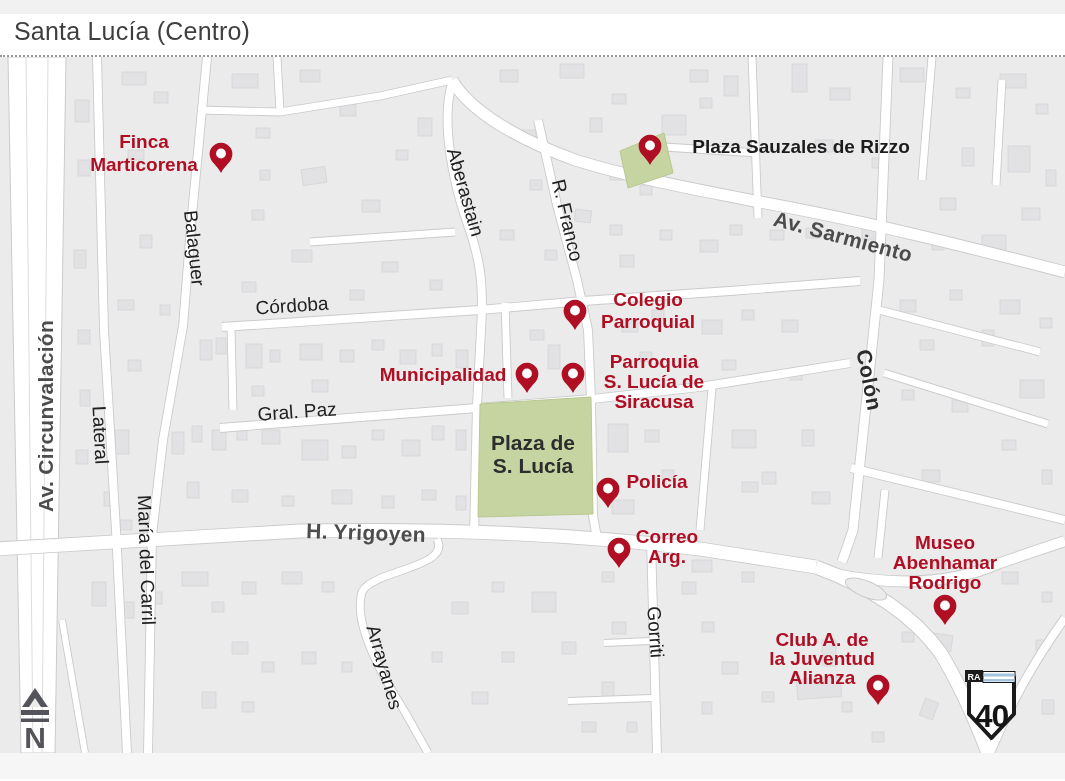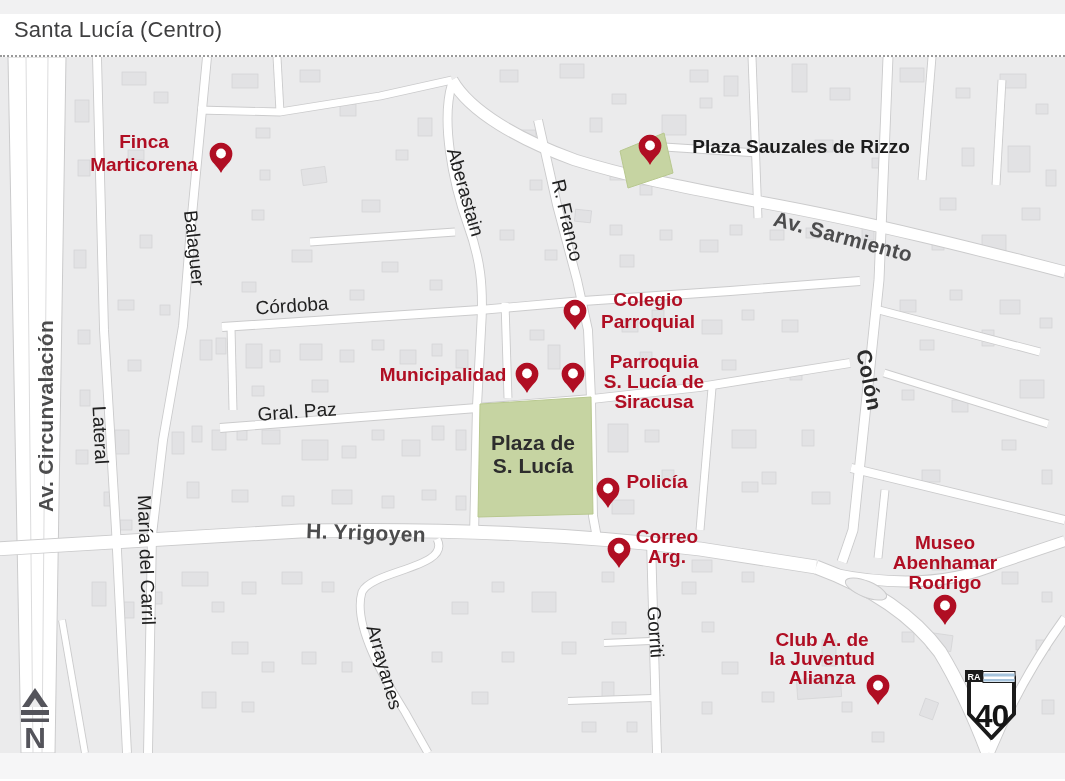--- a/index.html
+++ b/index.html
@@ -1,19 +1,19 @@
 <!DOCTYPE html>
 <html><head>
 <meta charset="utf-8">
 <style>
   html,body{margin:0;padding:0;background:#fff;}
   body{width:1065px;height:781px;overflow:hidden;font-family:"Liberation Sans",sans-serif;}
   .topstrip{height:14px;background:#f1f1f2;}
   .header{position:relative;height:43px;background:#fff;border-bottom:2px dotted #9a9a9a;box-sizing:border-box;}
-  .title{position:absolute;left:14px;top:3px;margin:0;font-size:22px;font-weight:400;color:#3f3f40;letter-spacing:.2px;}
+  .title{position:absolute;left:14px;top:3px;margin:0;font-size:25px;font-weight:400;color:#3f3f40;letter-spacing:.2px;}
   .map{position:relative;width:1065px;height:696px;background:#ebebec;}
   .map svg{position:absolute;left:0;top:0;}
   .footer{height:26px;background:#f6f6f7;}
   text{font-family:"Liberation Sans",sans-serif;}
   .lbl-street{font-size:19px;fill:#212121;}
   .lbl-street-bold{font-size:21px;font-weight:700;fill:#2b2b2b;letter-spacing:.5px;}
   .lbl-avenue{font-size:21px;font-weight:700;fill:#4c4c4d;letter-spacing:.3px;}
   .lbl-poi{font-size:19px;font-weight:700;fill:#b00e23;}
   .lbl-poi-dark{font-size:19px;font-weight:700;fill:#1c1c1c;}
   .lbl-plaza{font-size:21px;font-weight:700;fill:#2d2d2d;}

